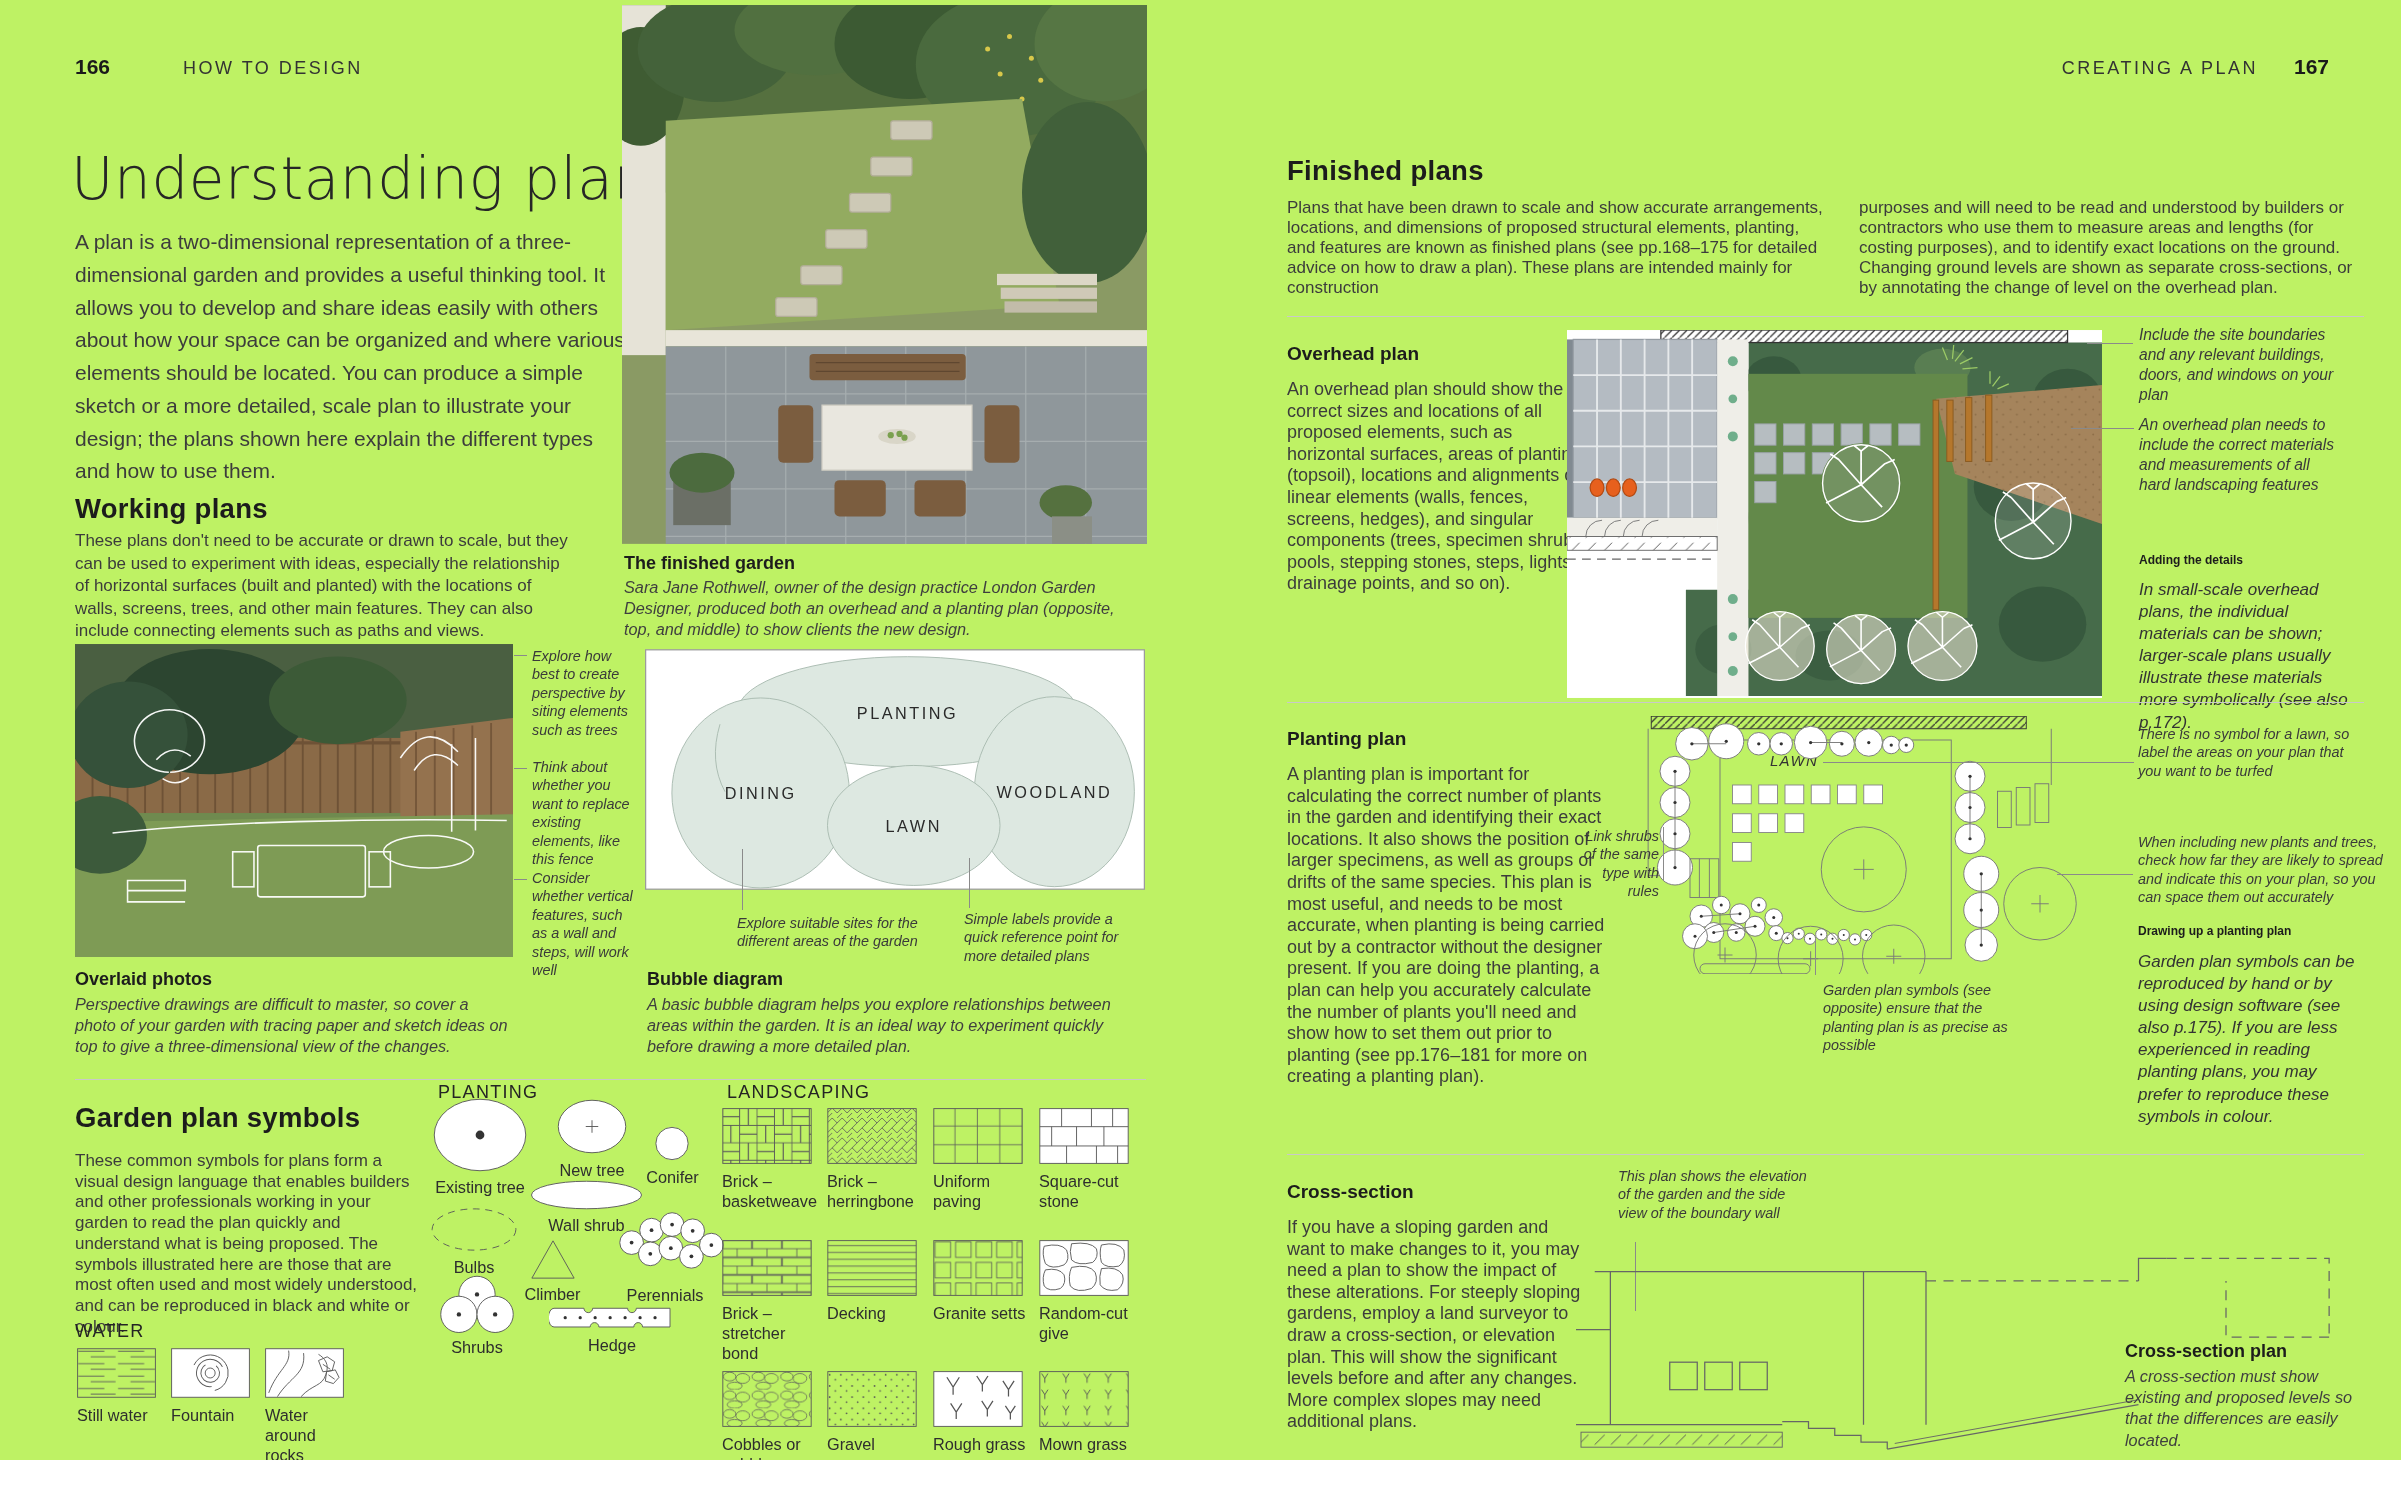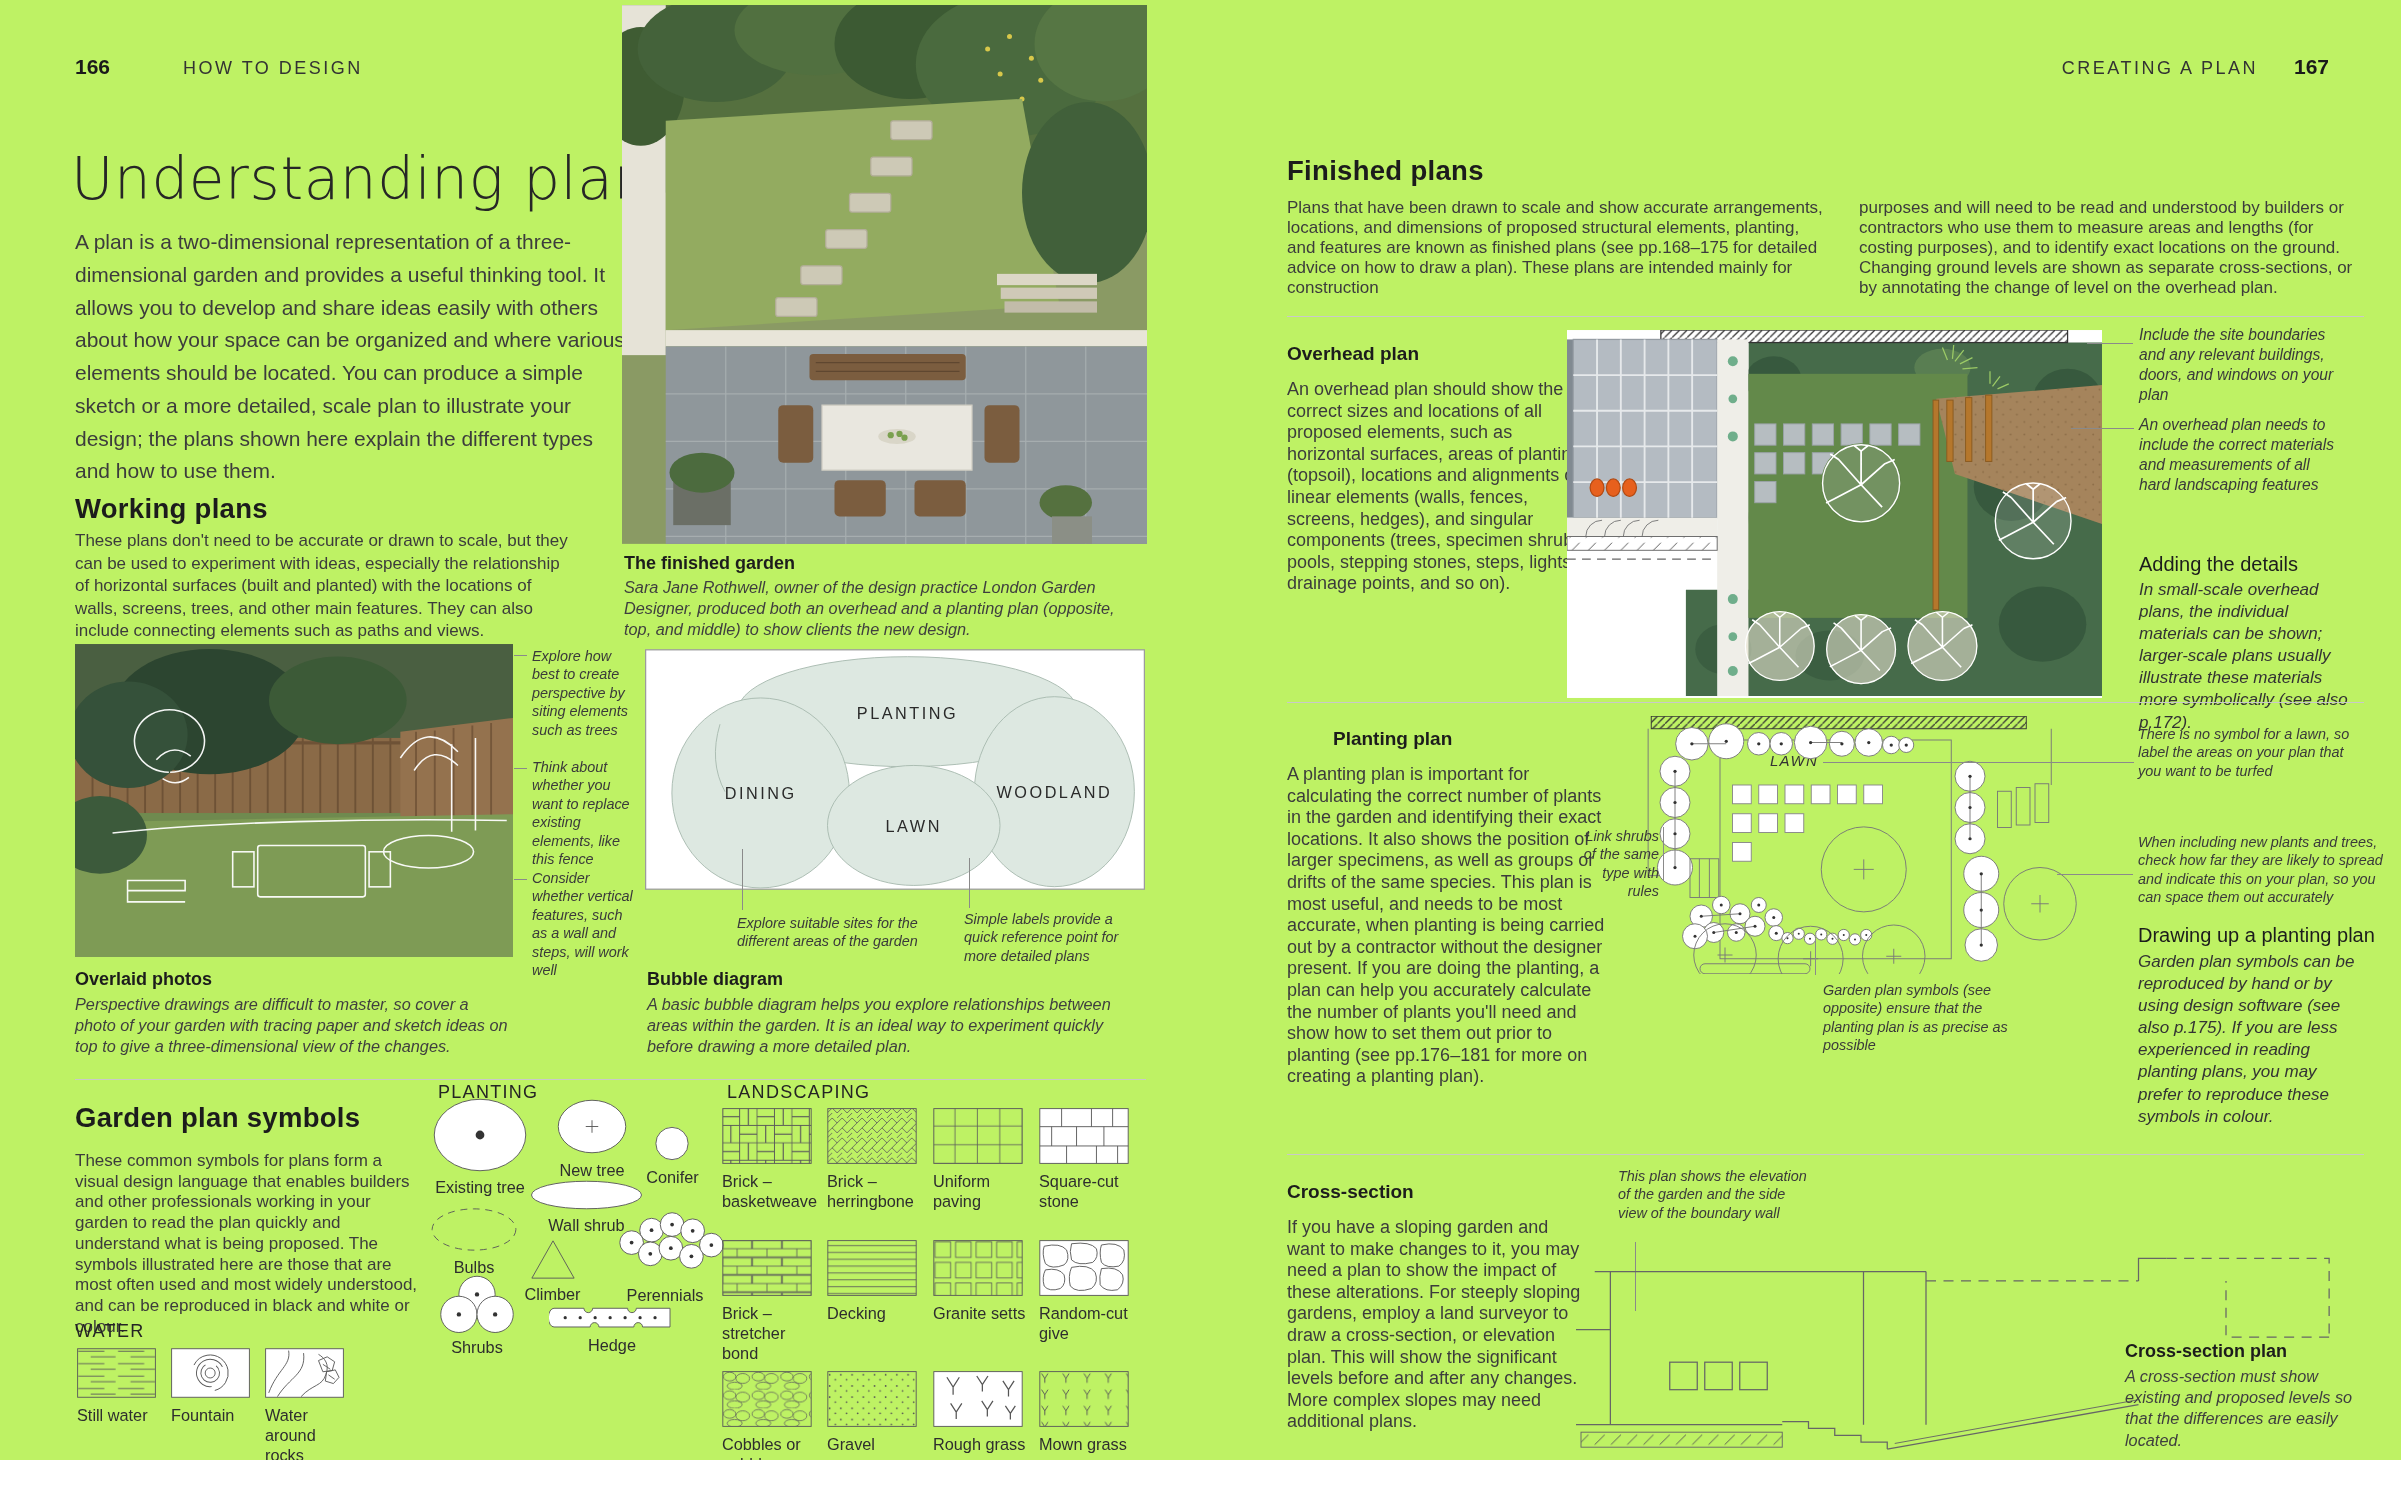--- a/index.html
+++ b/index.html
@@ -14,21 +14,21 @@
   .h3{font-size:19px;font-weight:700;color:#1c1c1c}
   .b1{font-size:21px;line-height:1.56;color:#3c3c3c}
   .b2{font-size:17px;line-height:1.33;color:#3c3c3c}
   .b2s{font-size:17px;line-height:1.22;color:#3c3c3c}
   .b3{font-size:18px;line-height:1.2;color:#3c3c3c}
   .b4{font-size:17px;line-height:1.17;color:#3c3c3c}
   .caph{font-size:18px;font-weight:700;color:#1c1c1c}
   .capb{font-size:16.3px;font-style:italic;color:#3f3f3f;line-height:1.3}
   .ann{font-size:14.4px;font-style:italic;color:#3a3a3a;line-height:1.28}
   .ann2{font-size:15.6px;font-style:italic;color:#3a3a3a;line-height:1.28}
-  .sidh{font-size:20px;font-weight:400;color:#1c1c1c}
+  .sidh{font-size:12px;font-weight:700;color:#1c1c1c}
   .sidb{font-size:17px;font-style:italic;color:#333;line-height:1.3}
   .symh{font-size:18px;letter-spacing:1.3px;color:#242424}
   .syml{font-size:16.3px;color:#2e2e2e;line-height:1.22}
   .rule{position:absolute;height:1.3px;background:#c9c9c9}
   .lead{position:absolute;background:#8a8a8a}
   .ctr{text-align:center}
   svg text{font-family:"Liberation Sans",sans-serif}
   .ln{stroke:#777;fill:none;stroke-width:1.5}
   .lnf{stroke:#777;fill:#fff;stroke-width:1.5}
   .sym{stroke:#5a5a5a;fill:none;stroke-width:1.5}
@@ -512,21 +512,21 @@
 
   <div class="lead" style="left:2087px;top:343px;width:46px;height:1.3px"></div>
   <div class="lead" style="left:2071px;top:428px;width:63px;height:1.3px"></div>
   <div class="abs ann2" style="left:2139px;top:325px;width:206px">Include the site boundaries and any relevant buildings, doors, and windows on your plan</div>
   <div class="abs ann2" style="left:2139px;top:415px;width:206px">An overhead plan needs to include the correct materials and measurements of all hard landscaping features</div>
   <div class="abs sidh" style="left:2139px;top:553px">Adding the details</div>
   <div class="abs sidb" style="left:2139px;top:579px;width:220px">In small-scale overhead plans, the individual materials can be shown; larger-scale plans usually illustrate these materials more symbolically (see also p.172).</div>
 
   <div class="rule" style="left:1287px;top:702px;width:1077px"></div>
 
-  <div class="abs h3" style="left:1333px;top:728px">Planting plan</div>
+  <div class="abs h3" style="left:1287px;top:728px">Planting plan</div>
   <div class="abs b3" style="left:1287px;top:764px;width:318px">A planting plan is important for calculating the correct number of plants in the garden and identifying their exact locations. It also shows the position of larger specimens, as well as groups or drifts of the same species. This plan is most useful, and needs to be most accurate, when planting is being carried out by a contractor without the designer present. If you are doing the planting, a plan can help you accurately calculate the number of plants you'll need and show how to set them out prior to planting (see pp.176–181 for more on creating a planting plan).</div>
 
   <svg class="abs" style="left:1620px;top:716px" width="475" height="258" viewBox="0 0 760 412">
     <rect x="50" y="0" width="600" height="20" fill="url(#hatch)" stroke="#333" stroke-width="1.5"></rect>
     <g class="ln">
         <path d="M45,20 V255 M45,255 H85 M690,20 V110"></path>
       </g>
 
     <rect x="160" y="38" width="370" height="350" fill="none" stroke="#777" stroke-width="1.5"></rect>
     <text x="240" y="80" font-size="24" font-style="italic" fill="#333" letter-spacing="2">LAWN</text>

